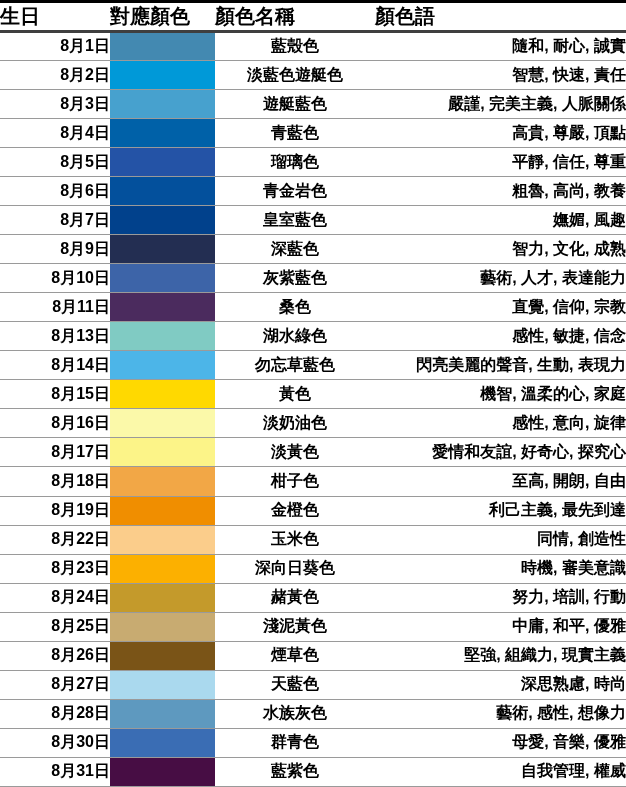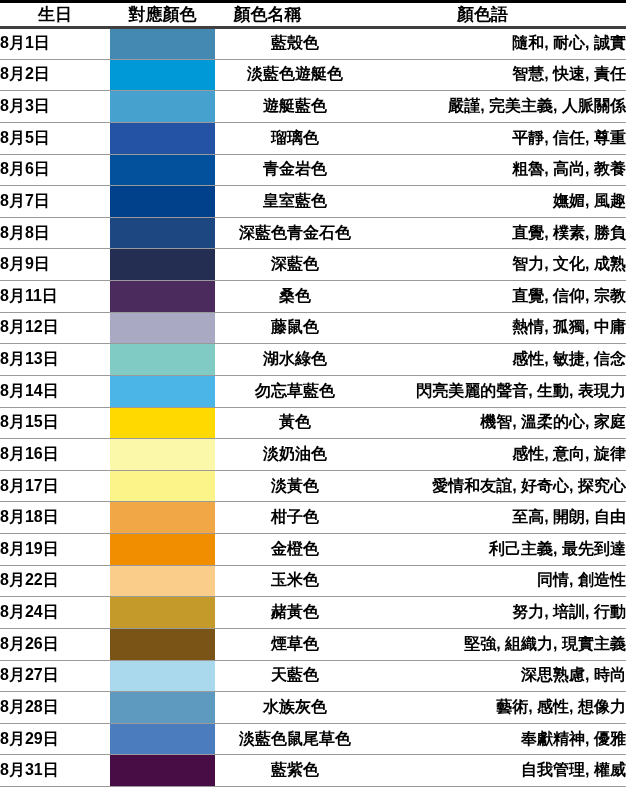--- a/index.html
+++ b/index.html
@@ -22,42 +22,42 @@
     border-top: 3px solid #000000;
     border-bottom: 1px solid #9a9a9a;
   }
   col.c-date    { width: 110px; }
   col.c-swatch  { width: 105px; }
   col.c-name    { width: 160px; }
   col.c-meaning { width: 251px; }
 
   thead tr { height: 26px; }
   thead th {
-    font-size: 17px;
+    font-size: 20px;
     font-weight: bold;
-    text-align: center;
+    text-align: left;
     vertical-align: middle;
     border-bottom: 3px solid #3f3f3f;
     padding: 0;
     white-space: nowrap;
   }
   th.h-name    { padding-right: 55px; }
   th.h-meaning { padding-right: 36px; }
 
   tbody tr { height: 24px; }
   tbody td {
     border-bottom: 1px solid #9a9a9a;
     font-size: 16px;
     font-weight: bold;
     vertical-align: middle;
     padding: 0;
     white-space: nowrap;
     overflow: hidden;
   }
-  td.cell-date    { text-align: left; }
+  td.cell-date    { text-align: right; }
   td.cell-swatch  { padding: 0; }
   td.cell-name    { text-align: center; }
   td.cell-meaning { text-align: right; padding-left: 8px; }
 </style>
 </head>
 <body>
 
 <table class="bday-table">
   <colgroup>
     <col class="c-date">
@@ -86,62 +86,62 @@
     <td class="cell-name">淡藍色遊艇色</td>
     <td class="cell-meaning">智慧, 快速, 責任</td>
   </tr>
       <tr>
     <td class="cell-date">8月3日</td>
     <td class="cell-swatch" style="background: rgb(71, 161, 206);"></td>
     <td class="cell-name">遊艇藍色</td>
     <td class="cell-meaning">嚴謹, 完美主義, 人脈關係</td>
   </tr>
       <tr>
+    <td class="cell-date">8月4日</td>
+    <td class="cell-swatch" style="background: rgb(0, 97, 168);"></td>
+    <td class="cell-name">青藍色</td>
+    <td class="cell-meaning">高貴, 尊嚴, 頂點</td>
+  </tr>
+      <tr>
     <td class="cell-date">8月5日</td>
     <td class="cell-swatch" style="background: rgb(36, 83, 166);"></td>
     <td class="cell-name">瑠璃色</td>
     <td class="cell-meaning">平靜, 信任, 尊重</td>
   </tr>
       <tr>
     <td class="cell-date">8月6日</td>
     <td class="cell-swatch" style="background: rgb(3, 80, 156);"></td>
     <td class="cell-name">青金岩色</td>
     <td class="cell-meaning">粗魯, 高尚, 教養</td>
   </tr>
       <tr>
     <td class="cell-date">8月7日</td>
     <td class="cell-swatch" style="background: rgb(1, 65, 140);"></td>
     <td class="cell-name">皇室藍色</td>
     <td class="cell-meaning">嫵媚, 風趣</td>
   </tr>
       <tr>
-    <td class="cell-date">8月8日</td>
-    <td class="cell-swatch" style="background: rgb(29, 71, 128);"></td>
-    <td class="cell-name">深藍色青金石色</td>
-    <td class="cell-meaning">直覺, 樸素, 勝負</td>
-  </tr>
-      <tr>
     <td class="cell-date">8月9日</td>
     <td class="cell-swatch" style="background: rgb(35, 46, 82);"></td>
     <td class="cell-name">深藍色</td>
     <td class="cell-meaning">智力, 文化, 成熟</td>
   </tr>
       <tr>
+    <td class="cell-date">8月10日</td>
+    <td class="cell-swatch" style="background: rgb(61, 100, 168);"></td>
+    <td class="cell-name">灰紫藍色</td>
+    <td class="cell-meaning">藝術, 人才, 表達能力</td>
+  </tr>
+      <tr>
     <td class="cell-date">8月11日</td>
     <td class="cell-swatch" style="background: rgb(75, 43, 94);"></td>
     <td class="cell-name">桑色</td>
     <td class="cell-meaning">直覺, 信仰, 宗教</td>
   </tr>
       <tr>
-    <td class="cell-date">8月12日</td>
-    <td class="cell-swatch" style="background: rgb(169, 169, 196);"></td>
-    <td class="cell-name">藤鼠色</td>
-    <td class="cell-meaning">熱情, 孤獨, 中庸</td>
-  </tr>
-      <tr>
     <td class="cell-date">8月13日</td>
     <td class="cell-swatch" style="background: rgb(128, 203, 195);"></td>
     <td class="cell-name">湖水綠色</td>
     <td class="cell-meaning">感性, 敏捷, 信念</td>
   </tr>
       <tr>
     <td class="cell-date">8月14日</td>
     <td class="cell-swatch" style="background: rgb(76, 181, 232);"></td>
     <td class="cell-name">勿忘草藍色</td>
     <td class="cell-meaning">閃亮美麗的聲音, 生動, 表現力</td>
@@ -176,48 +176,60 @@
     <td class="cell-name">金橙色</td>
     <td class="cell-meaning">利己主義, 最先到達</td>
   </tr>
       <tr>
     <td class="cell-date">8月22日</td>
     <td class="cell-swatch" style="background: rgb(251, 205, 139);"></td>
     <td class="cell-name">玉米色</td>
     <td class="cell-meaning">同情, 創造性</td>
   </tr>
       <tr>
+    <td class="cell-date">8月23日</td>
+    <td class="cell-swatch" style="background: rgb(252, 176, 0);"></td>
+    <td class="cell-name">深向日葵色</td>
+    <td class="cell-meaning">時機, 審美意識</td>
+  </tr>
+      <tr>
     <td class="cell-date">8月24日</td>
     <td class="cell-swatch" style="background: rgb(196, 154, 43);"></td>
     <td class="cell-name">赭黃色</td>
     <td class="cell-meaning">努力, 培訓, 行動</td>
   </tr>
       <tr>
+    <td class="cell-date">8月25日</td>
+    <td class="cell-swatch" style="background: rgb(200, 171, 113);"></td>
+    <td class="cell-name">淺泥黃色</td>
+    <td class="cell-meaning">中庸, 和平, 優雅</td>
+  </tr>
+      <tr>
     <td class="cell-date">8月26日</td>
     <td class="cell-swatch" style="background: rgb(122, 84, 23);"></td>
     <td class="cell-name">煙草色</td>
     <td class="cell-meaning">堅強, 組織力, 現實主義</td>
   </tr>
       <tr>
     <td class="cell-date">8月27日</td>
     <td class="cell-swatch" style="background: rgb(170, 217, 238);"></td>
     <td class="cell-name">天藍色</td>
     <td class="cell-meaning">深思熟慮, 時尚</td>
   </tr>
       <tr>
     <td class="cell-date">8月28日</td>
     <td class="cell-swatch" style="background: rgb(94, 153, 191);"></td>
     <td class="cell-name">水族灰色</td>
     <td class="cell-meaning">藝術, 感性, 想像力</td>
   </tr>
       <tr>
-    <td class="cell-date">8月29日</td>
-    <td class="cell-swatch" style="background: rgb(75, 124, 190);"></td>
-    <td class="cell-name">淡藍色鼠尾草色</td>
-    <td class="cell-meaning">奉獻精神, 優雅</td>
+    <td class="cell-date">8月30日</td>
+    <td class="cell-swatch" style="background: rgb(58, 109, 180);"></td>
+    <td class="cell-name">群青色</td>
+    <td class="cell-meaning">母愛, 音樂, 優雅</td>
   </tr>
       <tr>
     <td class="cell-date">8月31日</td>
     <td class="cell-swatch" style="background: rgb(71, 13, 68);"></td>
     <td class="cell-name">藍紫色</td>
     <td class="cell-meaning">自我管理, 權威</td>
   </tr>
     </tbody>
 </table>
 

